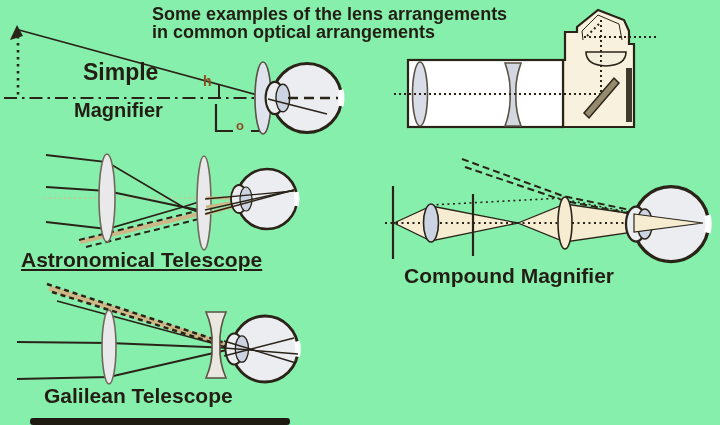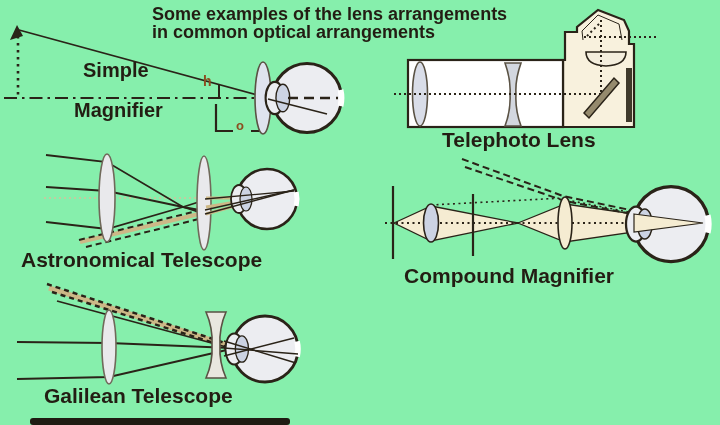--- a/index.html
+++ b/index.html
@@ -6,24 +6,24 @@
   .canvas{
     position:relative;width:720px;height:425px;background:#86efac;overflow:hidden;
     font-family:"Liberation Sans", sans-serif;
   }
   .canvas svg{position:absolute;left:0;top:0;}
   .lbl{
     position:absolute;font-weight:bold;color:#231d13;white-space:nowrap;
     font-family:"Liberation Sans", sans-serif;line-height:1.05;
   }
   .title{left:152px;top:5px;font-size:18px;line-height:18px;}
-  .lbl-simple{left:83px;top:60px;font-size:20px;}
+  .lbl-simple{left:83px;top:60px;font-size:23px;}
   .lbl-magnifier{left:74px;top:100px;font-size:20px;}
   .lbl-telephoto{left:442px;top:129px;font-size:21px;}
-  .lbl-astronomical{left:21px;top:249px;font-size:21px;}
+  .lbl-astronomical{left:21px;top:249px;font-size:21px;text-decoration:underline;}
   .lbl-compound{left:404px;top:265px;font-size:21px;}
   .lbl-galilean{left:44px;top:385px;font-size:21px;}
   .lbl-h{left:203px;top:74px;font-size:14px;color:#8c4e20;}
   .lbl-o{left:236px;top:119px;font-size:13px;color:#8c4e20;}
 </style>
 </head>
 <body>
 
 <div class="canvas">
 
@@ -155,18 +155,17 @@
 
 <div class="lbl title">
   <div>Some examples of the lens arrangements</div>
   <div>in common optical arrangements</div>
 </div>
 
 <div class="lbl lbl-simple">Simple</div>
 <div class="lbl lbl-magnifier">Magnifier</div>
 <div class="lbl lbl-h">h</div>
 <div class="lbl lbl-o">o</div>
-<div class="lbl lbl-telephoto">Telephoto Lens</div>
 <div class="lbl lbl-astronomical">Astronomical Telescope</div>
 <div class="lbl lbl-compound">Compound Magnifier</div>
 <div class="lbl lbl-galilean">Galilean Telescope</div>
 
 </div>
 
 </body></html>

